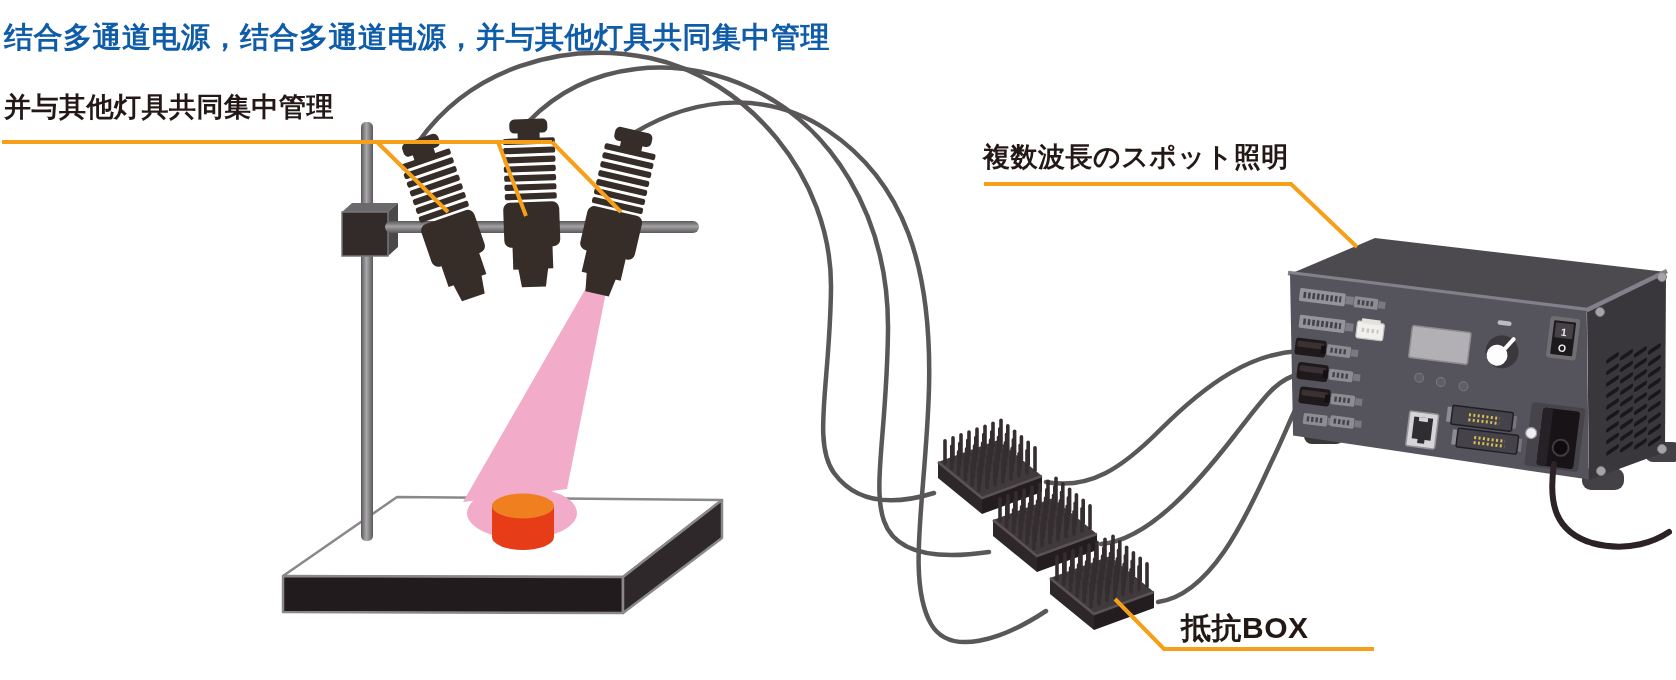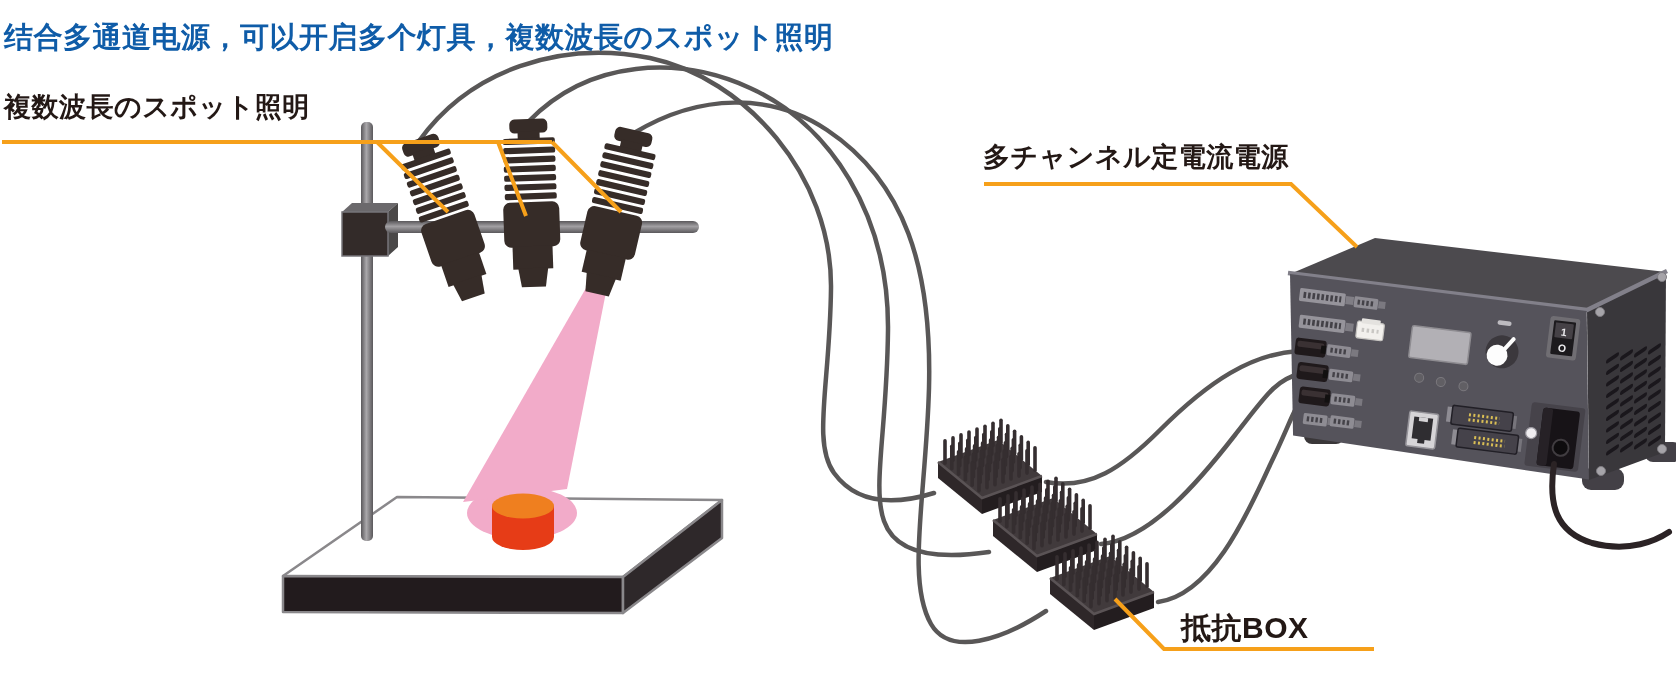--- a/index.html
+++ b/index.html
@@ -241,18 +241,18 @@
     <use href="#lamp" transform="translate(616,212) rotate(13)" fill="#362C28"></use>
   </g>
 
   <g fill="none" stroke-width="4" stroke="#F6A01A">
     <path d="M 2,142 L 552,142 M 377,142 L 448,212 M 498,142 L 526,216 M 552,142 L 621,212"></path>
     <path d="M 984,184 L 1291,184 L 1357,247"></path>
     <path d="M 1115,599 L 1164,649 L 1374,649"></path>
   </g>
 </svg>
 
-<div class="lbl lbl-heading" style="color: rgb(15, 92, 168);">结合多通道电源，可以开启多个灯具，複数波長のスポット照明</div>
-<div class="lbl lbl-spot">複数波長のスポット照明</div>
-<div class="lbl lbl-psu">多チャンネル定電流電源</div>
+<div class="lbl lbl-heading" style="color: rgb(15, 92, 168);">结合多通道电源，结合多通道电源，并与其他灯具共同集中管理</div>
+<div class="lbl lbl-spot">并与其他灯具共同集中管理</div>
+<div class="lbl lbl-psu">複数波長のスポット照明</div>
 <div class="lbl lbl-rbox">抵抗BOX</div>
 
 </div>
 
 </body></html>

